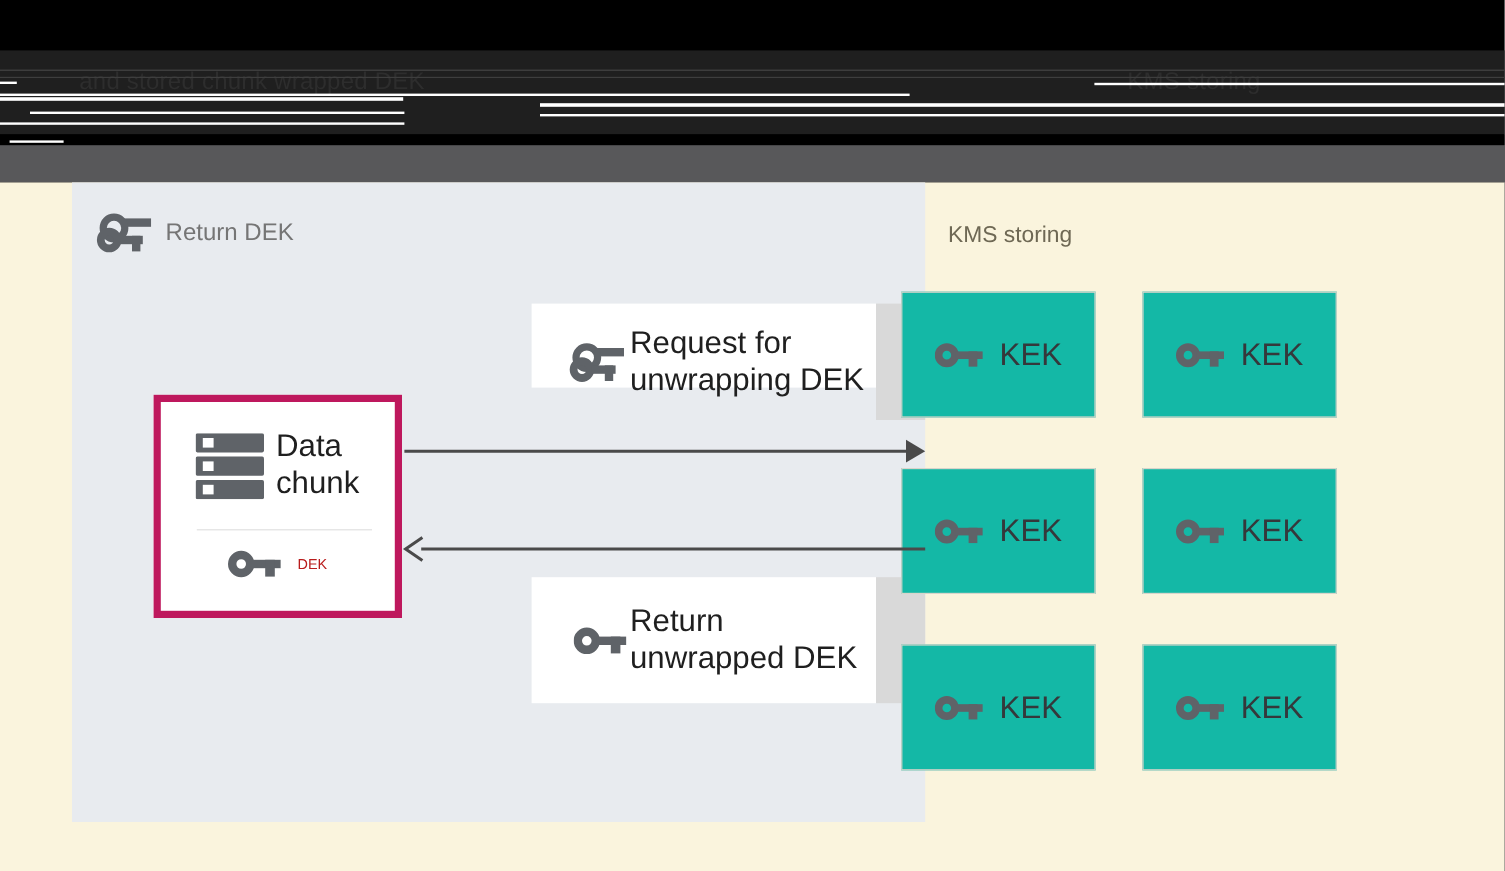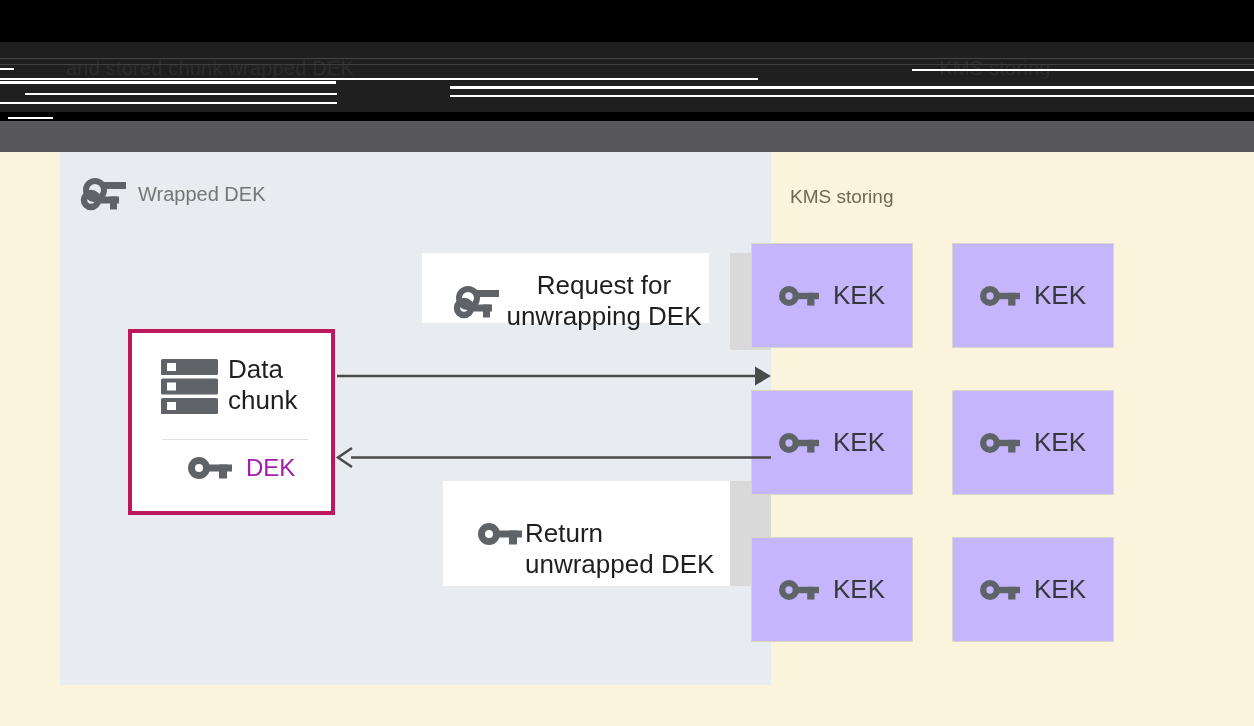--- a/index.html
+++ b/index.html
@@ -19,28 +19,28 @@
   .caption-right{left:845px;top:54px;width:300px;text-align:center;}
   .artifact{background:#ffffff;}
   
   .content{left:0;top:152px;width:1254px;height:574px;background:#faf4dd;}
   .blue-panel{left:60px;top:0;width:711px;height:533px;background:#e8ebef;}
   .panel-label{color:#757575;font-size:20px;}
   .kms-label{color:#6e6854;font-size:19px;}
   .white-box{background:#ffffff;}
   .side-strip{background:#d9d9d9;}
   .box-title{color:#1f1f1f;font-size:26px;line-height:31px;}
-  .dek-text{color:#a21caf;font-size:24px;}
+  .dek-text{color:#b91c1c;font-size:12px;}
   .kek-box{
-    width:162px;height:105px;background:#c4b5fd;border:1.5px solid #d8d5cb;
+    width:162px;height:105px;background:#14b8a6;border:1.5px solid #d8d5cb;
     display:flex;align-items:center;justify-content:center;gap:14px;
   }
   .kek-text{color:#35383b;font-size:26px;}
   .data-chunk-box{
-    width:207px;height:186px;background:#ffffff;border:4px solid #be185d;
+    width:207px;height:186px;background:#ffffff;border:6px solid #be185d;
   }
   .divider{background:#e0e0e0;height:1px;}
   .icon{color:#5f6368;display:block;}
 </style>
 </head>
 <body>
 
 <div class="stage">
 
   <div class="abs band-dark"></div>
@@ -71,21 +71,21 @@
     <div class="abs blue-panel">
 
       <div class="abs" style="left:20px;top:23px;display:flex;align-items:center;gap:12px;">
         <svg class="icon" width="46" height="38" viewBox="0 0 46 38">
           <rect x="21" y="7" width="25" height="7" fill="currentColor"></rect>
           <circle cx="15" cy="15" r="9" fill="none" stroke="currentColor" stroke-width="6"></circle>
           <circle cx="11" cy="25" r="7" fill="none" stroke="currentColor" stroke-width="6.5"></circle>
           <rect x="19" y="21.5" width="20" height="7" fill="currentColor"></rect>
           <rect x="30" y="21.5" width="7" height="13" fill="currentColor"></rect>
         </svg>
-        <span class="panel-label">Wrapped DEK</span>
+        <span class="panel-label">Return DEK</span>
       </div>
 
       <div class="abs data-chunk-box" style="left:68px;top:177px;">
         <svg class="abs icon" style="left:29px;top:26px;" width="57" height="55" viewBox="0 0 57 55">
           <rect x="0" y="0" width="57" height="16" rx="1.5" fill="currentColor"></rect>
           <rect x="0" y="19.5" width="57" height="16" rx="1.5" fill="currentColor"></rect>
           <rect x="0" y="39" width="57" height="16" rx="1.5" fill="currentColor"></rect>
           <rect x="6" y="4" width="9" height="8" fill="#ffffff"></rect>
           <rect x="6" y="23.5" width="9" height="8" fill="#ffffff"></rect>
           <rect x="6" y="43" width="9" height="8" fill="#ffffff"></rect>
@@ -96,39 +96,39 @@
           <svg class="icon" width="44" height="30" viewBox="0 0 44 30">
             <circle cx="11" cy="15" r="7.5" fill="none" stroke="currentColor" stroke-width="7"></circle>
             <rect x="19" y="11.5" width="25" height="7" fill="currentColor"></rect>
             <rect x="31" y="11.5" width="8" height="14" fill="currentColor"></rect>
           </svg>
           <span class="dek-text">DEK</span>
         </div>
       </div>
 
       <div class="abs side-strip" style="left:670px;top:101px;width:41px;height:97px;"></div>
-      <div class="abs white-box" style="left:362px;top:101px;width:287px;height:70px;text-align:center;">
+      <div class="abs white-box" style="left:383px;top:101px;width:287px;height:70px;">
         <svg class="abs icon" style="left:31px;top:30px;" width="46" height="38" viewBox="0 0 46 38">
           <rect x="21" y="7" width="25" height="7" fill="currentColor"></rect>
           <circle cx="15" cy="15" r="9" fill="none" stroke="currentColor" stroke-width="6"></circle>
           <circle cx="11" cy="25" r="7" fill="none" stroke="currentColor" stroke-width="6.5"></circle>
           <rect x="19" y="21.5" width="20" height="7" fill="currentColor"></rect>
           <rect x="30" y="21.5" width="7" height="13" fill="currentColor"></rect>
         </svg>
         <div class="abs box-title" style="left:82px;top:17px;width:200px;">Request for unwrapping DEK</div>
       </div>
 
       <div class="abs side-strip" style="left:670px;top:329px;width:41px;height:105px;"></div>
       <div class="abs white-box" style="left:383px;top:329px;width:287px;height:105px;">
         <svg class="abs icon" style="left:35px;top:38px;" width="44" height="30" viewBox="0 0 44 30">
           <circle cx="11" cy="15" r="7.5" fill="none" stroke="currentColor" stroke-width="7"></circle>
           <rect x="19" y="11.5" width="25" height="7" fill="currentColor"></rect>
           <rect x="31" y="11.5" width="8" height="14" fill="currentColor"></rect>
         </svg>
-        <div class="abs box-title" style="left:82px;top:21px;width:200px;margin-top:16px;">Return unwrapped DEK</div>
+        <div class="abs box-title" style="left:82px;top:21px;width:200px;">Return unwrapped DEK</div>
       </div>
     </div>
 
     <div class="abs kms-label" style="left:790px;top:34px;">KMS storing</div>
 
     <div class="abs kek-box" style="left:751px;top:91px;">
       <svg class="icon" width="40" height="28" viewBox="0 0 44 30">
         <circle cx="11" cy="15" r="7.5" fill="none" stroke="currentColor" stroke-width="7"></circle>
         <rect x="19" y="11.5" width="25" height="7" fill="currentColor"></rect>
         <rect x="31" y="11.5" width="8" height="14" fill="currentColor"></rect>

